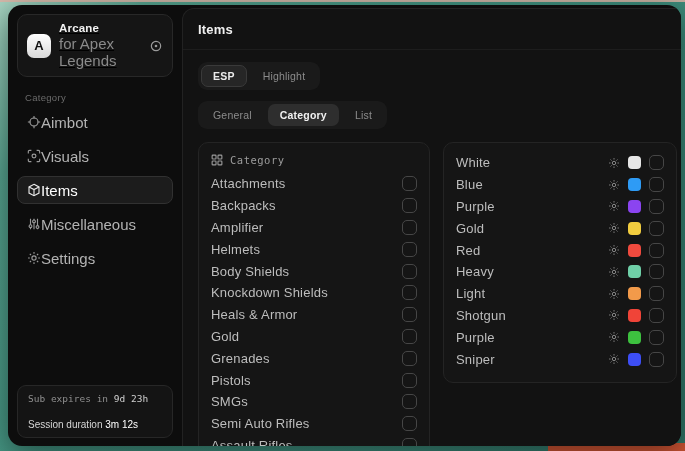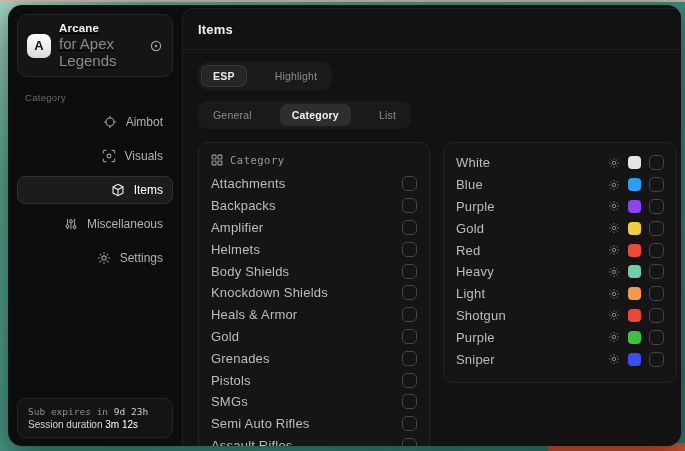--- a/index.html
+++ b/index.html
@@ -32,48 +32,48 @@
   }
   .app-titles { display:flex; flex-direction:column; gap:1px;text-decoration:underline; }
   .app-name { font-size:11.5px; font-weight:700; color:#f2f2f2; letter-spacing:.2px; }
   .app-sub { font-size:15px; color:#8a8a8a; }
   .app-target { margin-left:auto; color:#9a9a9a; display:flex; }
 
   .section-label { margin:15px 0 5px 8px; font-size:9.5px; color:#6b6b6b; letter-spacing:.3px; }
 
   .nav { display:flex; flex-direction:column; gap:6px; }
   .nav-item {
-    height:28px; display:flex; align-items:center; gap:9px; padding:0 9px;
-    border:1px solid transparent; border-radius:8px; color:#b3b3b3; font-size:12px; cursor:pointer;justify-content:flex-end;
+    height:28px; display:flex; align-items:center; padding:0 9px;
+    border:1px solid transparent; border-radius:8px; color:#b3b3b3; font-size:15px; cursor:pointer;
   }
   .nav-item .ic { color:#9a9a9a; display:flex; }
   .nav-item.selected { background:#1c1c1c; border-color:#313131; color:#fff; }
   .nav-item.selected .ic { color:#e8e8e8; }
 
   .flex-spacer { flex:1; }
 
   .status-card {
     background:#141414; border:1px solid #272727; border-radius:9px;
-    padding:7px 10px; display:flex; flex-direction:column; gap:2px;
+    padding:7px 10px; display:flex; flex-direction:column; gap:15px;
   }
   .status-line1 { font-family:"DejaVu Sans Mono", monospace; font-size:9.5px; color:#8f8f8f; white-space:nowrap; }
   .status-line1 .val { color:#d0d0d0; }
   .status-line2 { font-size:10px; color:#d6d6d6; white-space:nowrap; }
   .status-line2 .val { color:#ffffff; }
 
   
   .main {
     flex:1; margin:3px 4px 0 0; height:460px;
     background:#121212; border:1px solid #222222; border-bottom:none;
     border-radius:12px 12px 0 0; padding:13px 15px;
   }
   .page-title { font-size:13px; font-weight:600; color:#f0f0f0; letter-spacing:.2px; }
   .title-divider { height:1px; background:#1d1d1d; margin:12px -15px 12px; }
 
-  .seg { display:inline-flex; background:#1a1a1a; border-radius:9px; padding:3px; gap:16px; margin-bottom:11px; }
+  .seg { display:inline-flex; background:#1a1a1a; border-radius:9px; padding:3px; gap:4px; margin-bottom:11px; }
   .seg-row { display:block; }
   .seg button {
     font-family:inherit; font-size:10.5px; color:#8c8c8c; background:transparent;
     border:1px solid transparent; border-radius:7px; padding:4px 11px; cursor:pointer; letter-spacing:.2px;
   }
   .seg button.sel-dark { background:#262626; border-color:#3a3a3a; color:#ececec; font-weight:600; }
   .seg button.sel-light { background:#2e2e2e; color:#f2f2f2; font-weight:600; }
 
   .panels { display:flex; gap:13px; align-items:flex-start; margin-top:2px; }
   .panel { background:#151515; border:1px solid #242424; border-radius:10px; padding:9px 12px 12px; }

